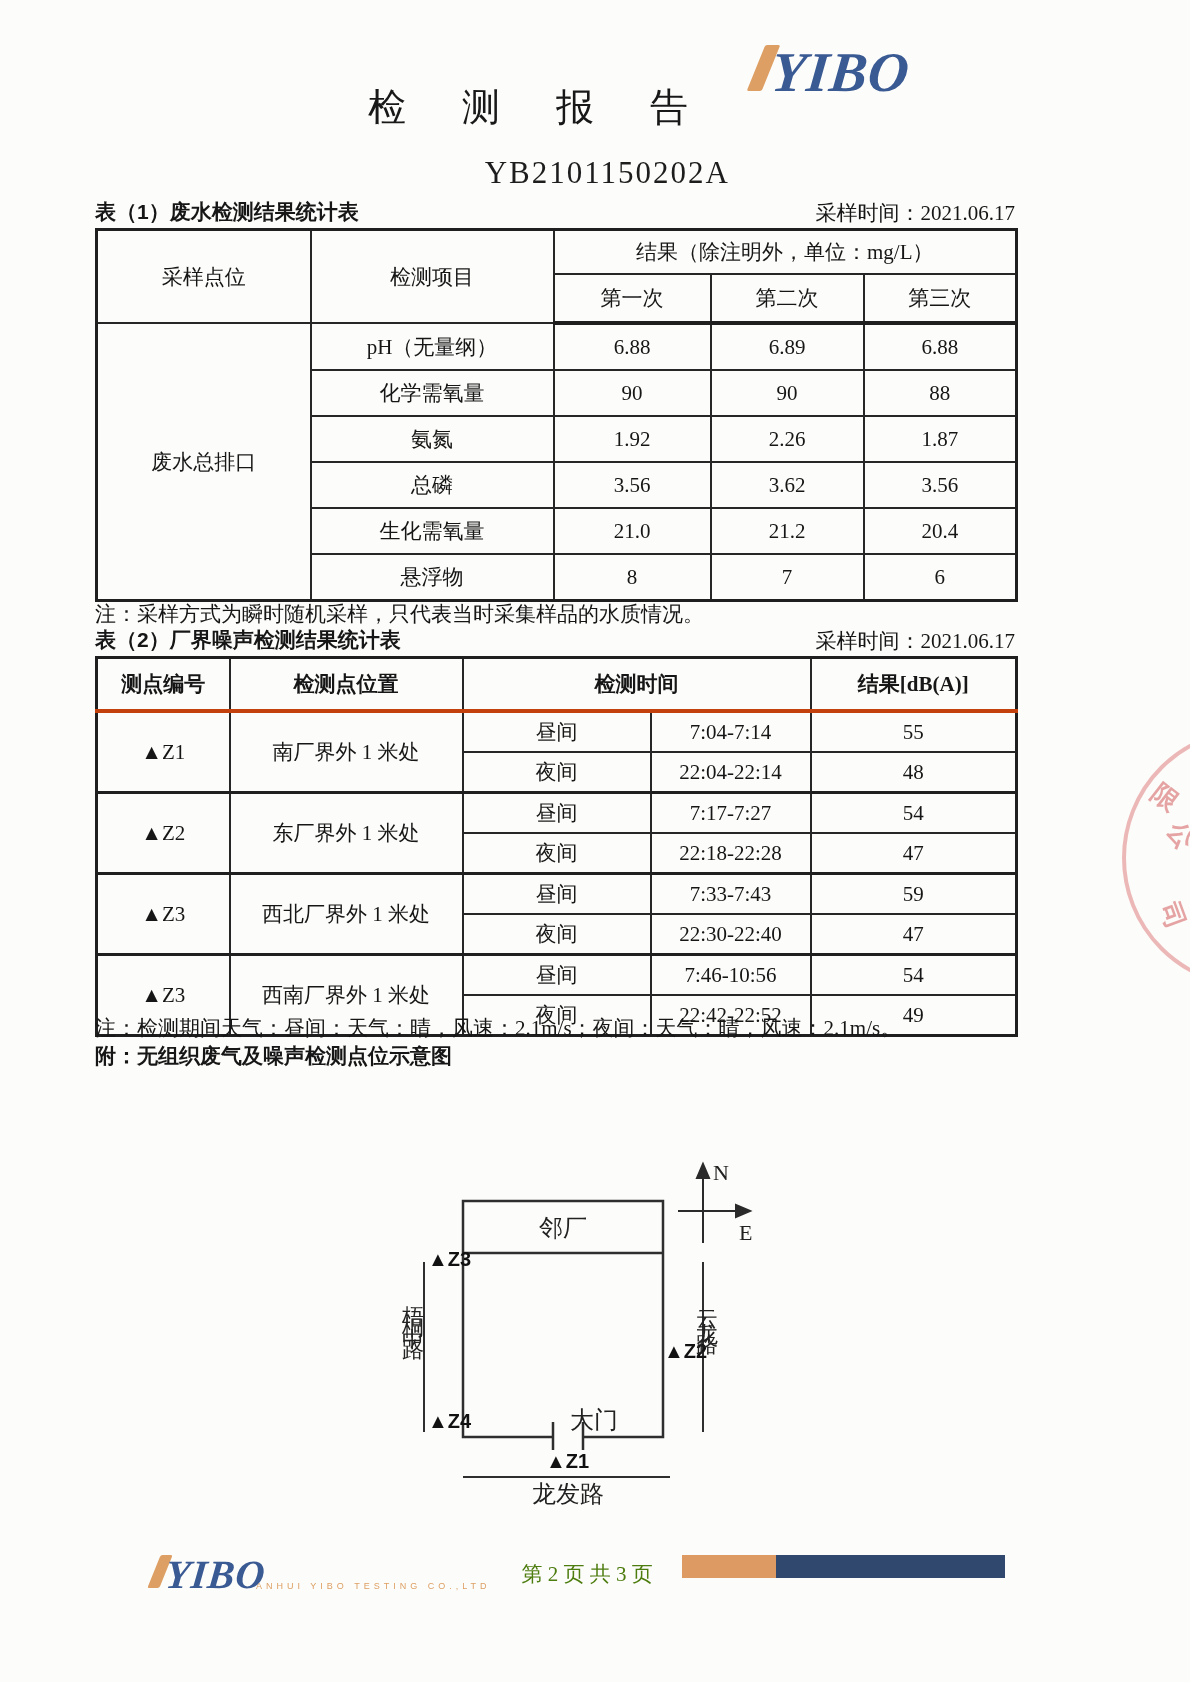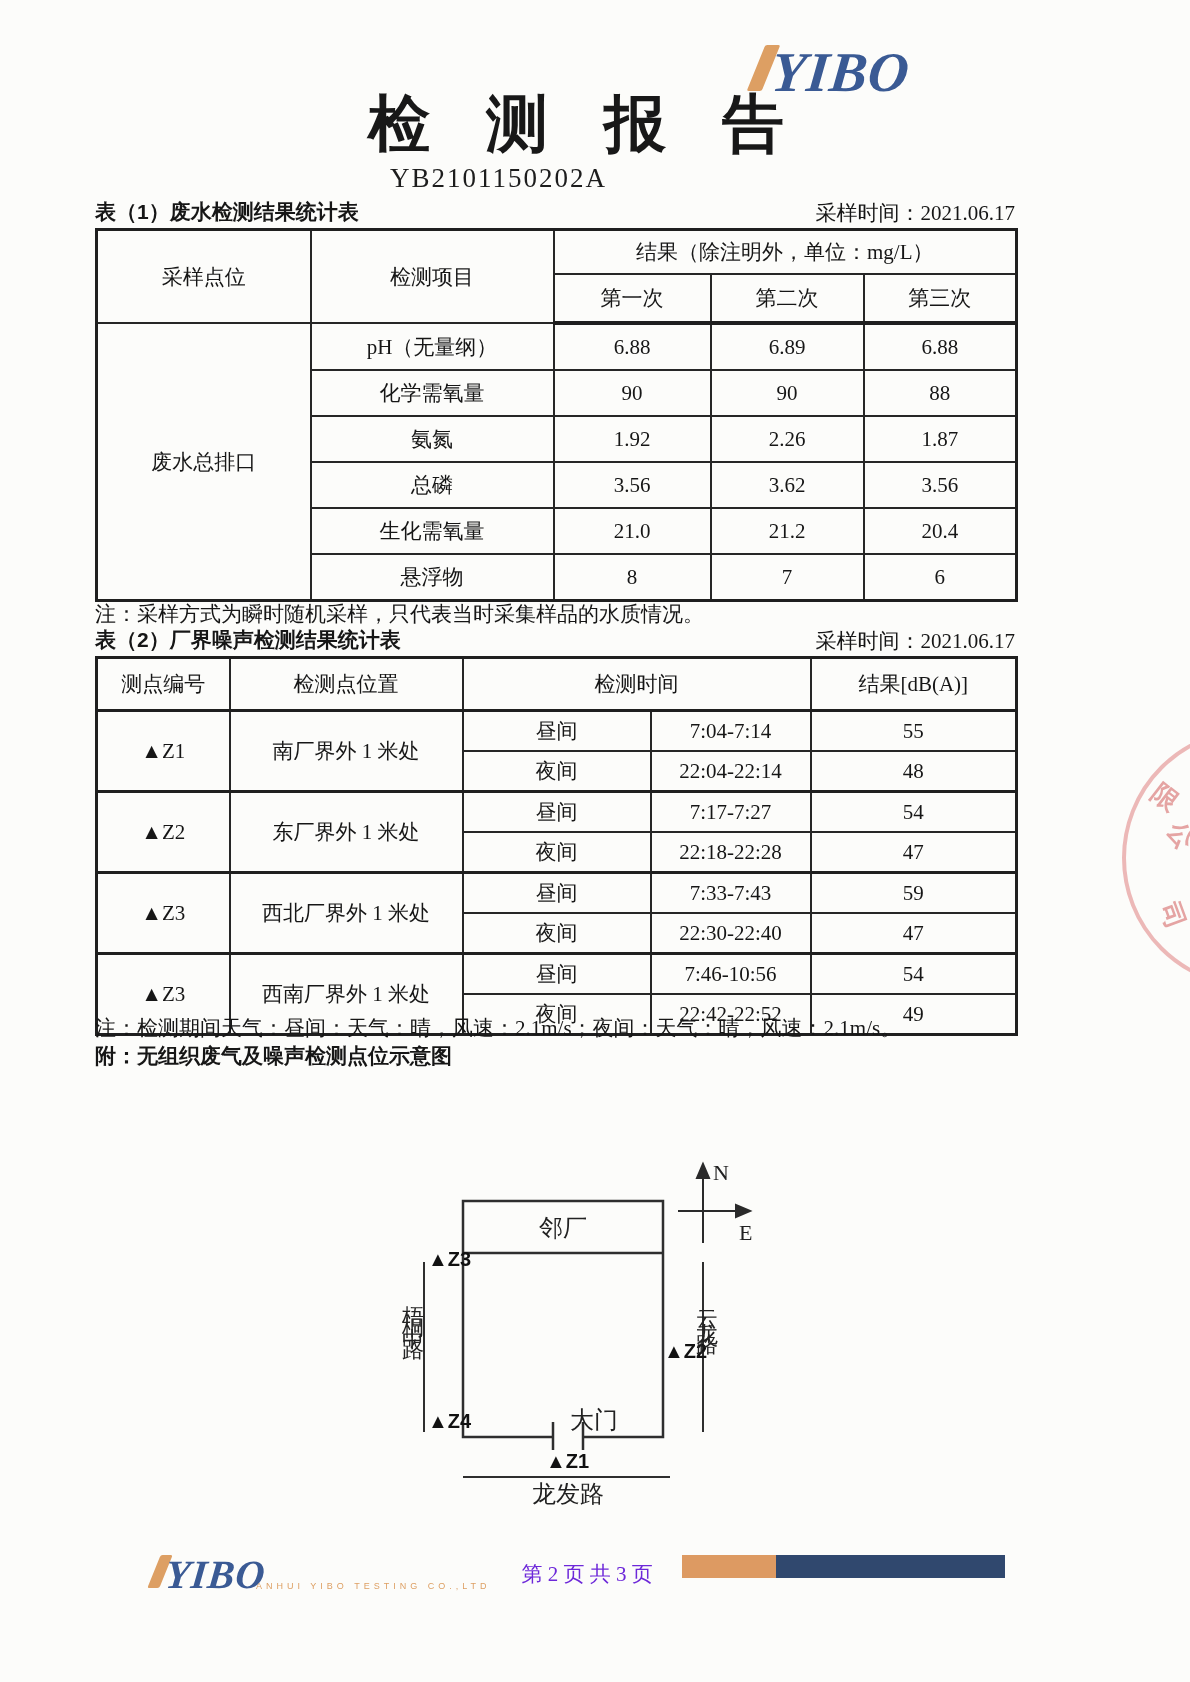--- a/index.html
+++ b/index.html
@@ -7,48 +7,48 @@
     position:relative;width:1190px;height:1682px;margin:0 auto;
     background:#fcfcfa;overflow:hidden;
     font-family:"Liberation Serif","DejaVu Serif",serif;
     color:#1d1d1d;
   }
   .abs{position:absolute;}
   .sans{font-family:"Liberation Sans","DejaVu Sans",sans-serif;}
 
   
   .doc-title{
-    left:368px;top:82px;font-size:62px;font-weight:700;
+    left:368px;top:82px;font-size:38px;font-weight:400;
     letter-spacing:56px;white-space:nowrap;color:#181818;
   }
   .logo{font-style:italic;font-weight:800;color:#3a5a94;letter-spacing:1px;
         transform:skewX(-6deg);white-space:nowrap;}
   .logo-top{left:772px;top:40px;font-size:56px;}
   .logo-slash{background:#dd9f63;transform:skewX(-22deg);border-radius:2px;}
   .slash-top{left:756px;top:45px;width:15px;height:46px;}
-  .report-no{left:390px;top:163px;width:340px;text-align:left;
-             font-size:27px;letter-spacing:2px;}
+  .report-no{left:390px;top:155px;width:340px;text-align:right;
+             font-size:31px;letter-spacing:2px;}
 
   
   .cap{font-size:21px;font-weight:700;font-family:"Liberation Sans","DejaVu Sans",sans-serif;color:#161616;}
   .stime{font-size:21px;color:#161616;}
   .note{font-size:21px;color:#161616;white-space:nowrap;}
 
   
   table{border-collapse:collapse;table-layout:fixed;background:transparent;}
   .rtable{position:absolute;left:95px;width:920px;}
   .rtable td{border:2px solid #262626;text-align:center;vertical-align:middle;
              font-size:21px;padding:0;color:#161616;}
   .rtable{border:3px solid #1f1f1f;}
   #table1{top:228px;}
   #table1 tr.ghead td{height:42px;text-align:center;}
   #table1 tr.subhead td{height:46px;border-bottom:4px solid #1f1f1f;}
   #table1 tr.drow td{height:44px;}
   #table2{top:656px;}
-  #table2 tr.thead td{height:50px;border-bottom:2px solid #c2410c;}
+  #table2 tr.thead td{height:50px;border-bottom:4px solid #c2410c;font-weight:bold;}
   #table2 tr.prow td{height:38px;}
   #table2 tr.gstart td{border-top:3px solid #1f1f1f;}
 
   
   .dg-label{font-size:24px;color:#222;white-space:nowrap;}
   .dg-small{font-size:22px;color:#222;}
   .marker{font-size:20px;font-weight:700;color:#111;white-space:nowrap;
           font-family:"Liberation Sans","DejaVu Sans",sans-serif;}
   .vroad{writing-mode:vertical-lr;letter-spacing:11px;font-size:22px;color:#222;}
 
@@ -56,21 +56,21 @@
   .stamp-circle{left:1122px;top:728px;width:252px;height:252px;border-radius:50%;
                 border:4px solid rgba(214,90,90,.42);}
   .stamp-char{color:rgba(205,75,75,.5);font-size:26px;font-weight:700;}
 
   
   .logo-bottom{left:166px;top:1551px;font-size:40px;}
   .slash-bottom{left:154px;top:1555px;width:12px;height:33px;}
   .company-cn{left:254px;top:1553px;font-size:22px;font-weight:700;color:#3a5a94;letter-spacing:1px;}
   .company-en{left:256px;top:1581px;font-size:9px;color:#dd9f63;letter-spacing:4px;
               font-family:"Liberation Sans","DejaVu Sans",sans-serif;}
-  .page-no{left:512px;top:1560px;width:150px;text-align:center;font-size:21px;color:#6d28d9;}
+  .page-no{left:512px;top:1560px;width:150px;text-align:center;font-size:21px;color:#4d7c0f;}
   .bar{top:1555px;height:23px;}
   .bar-orange{left:682px;width:94px;background:#dd9a62;}
   .bar-blue{left:776px;width:229px;background:#30486e;}
 </style>
 </head>
 <body>
 
 <div class="page">
 
   <div class="abs slash-top logo-slash"></div>

